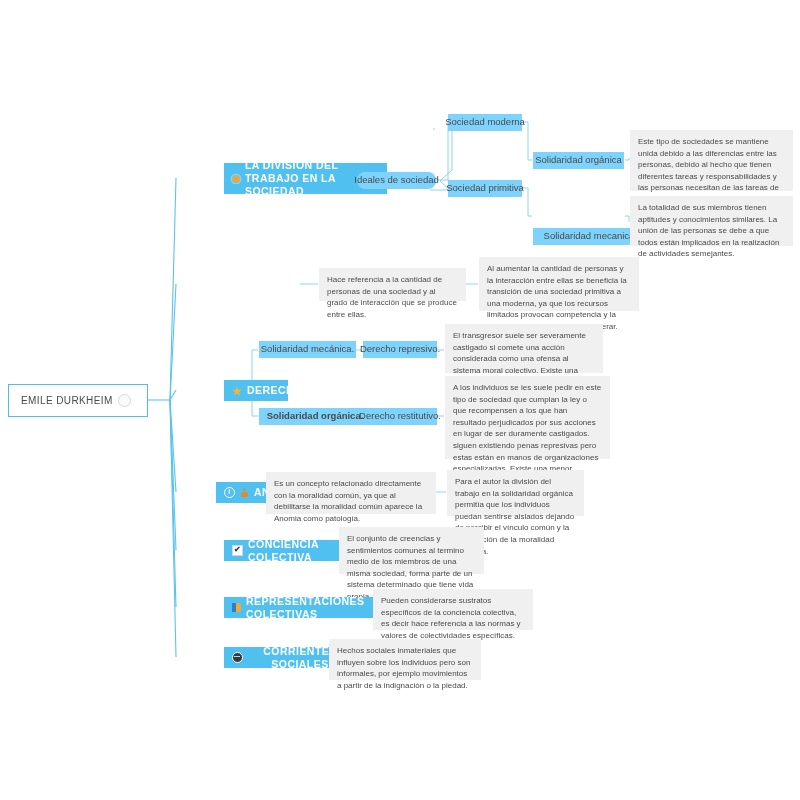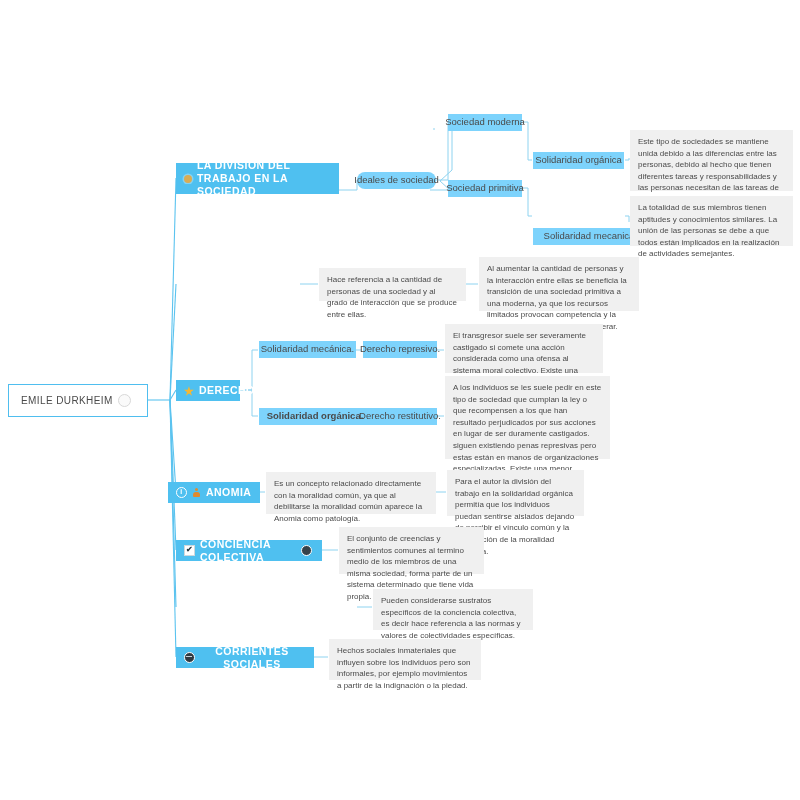--- a/index.html
+++ b/index.html
@@ -57,20 +57,21 @@
   .branch {
     background: #4FC0F0;
     color: #ffffff;
     font-weight: bold;
     font-size: 10.5px;
     letter-spacing: 0.45px;
     display: flex;
     align-items: center;
     padding: 5px 10px 5px 8px;
     line-height: 1.22;
+    margin-left: 48px;
   }
   .branch .bico {
     flex: 0 0 auto;
     margin-right: 5px;
     display: inline-flex;
     align-items: center;
   }
   .branch .bico-after {
     flex: 0 0 auto;
     margin-left: 5px;
@@ -319,20 +320,26 @@
         <span class="ico-check">✔</span>
       </span>
     <span>CONCIENCIA COLECTIVA</span>
     <span class="bico-after">
         <span class="ico-dark-circle"></span>
       </span>
   </div>
 
   <div class="node para" style="left:339px; top:527px; width:145px; height:47px;">El conjunto de creencias y sentimientos comunes al termino medio de los miembros de una misma sociedad, forma parte de un sistema determinado que tiene vida propia.</div>
 
+  <div class="node branch" style="left:176px; top:597px; width:181px; height:21px;">
+    <span class="bico">
+        <span class="ico-book"></span>
+      </span>
+    <span>REPRESENTACIONES COLECTIVAS</span>
+  </div>
 
   <div class="node para" style="left:373px; top:589px; width:160px; height:41px;">Pueden considerarse sustratos específicos de la conciencia colectiva, es decir hace referencia a las normas y valores de colectividades específicas.</div>
 
   <div class="node branch" style="left:176px; top:647px; width:138px; height:21px;text-align:center;">
     <span class="bico">
         <span class="ico-globe"></span>
       </span>
     <span>CORRIENTES SOCIALES</span>
   </div>
 

